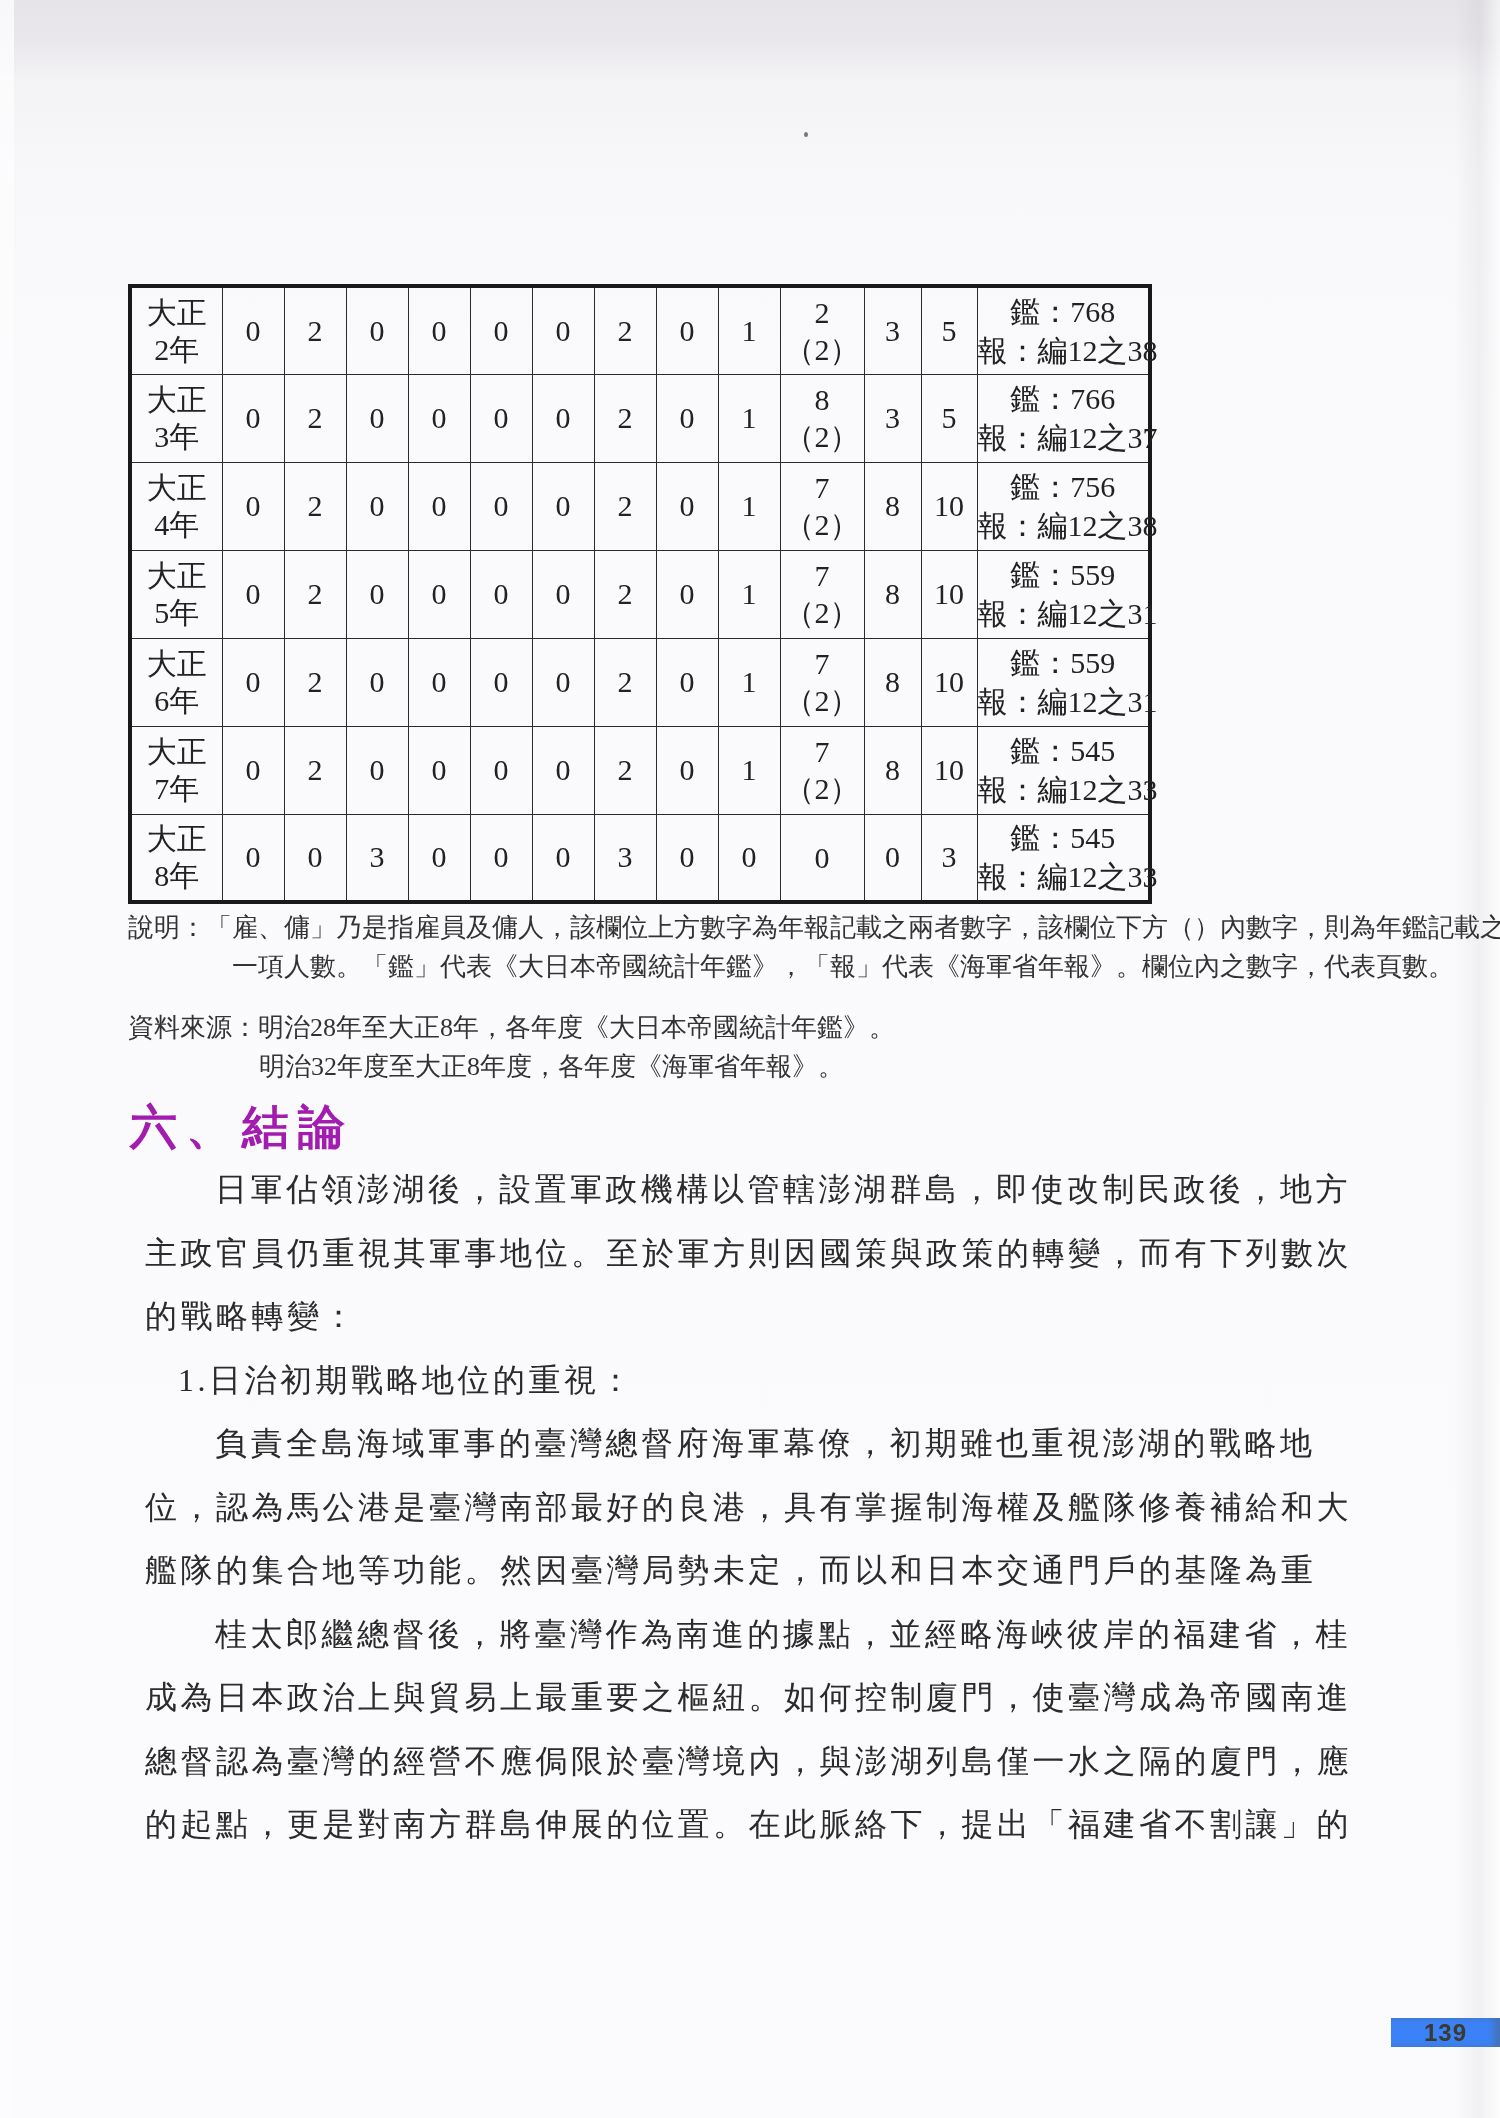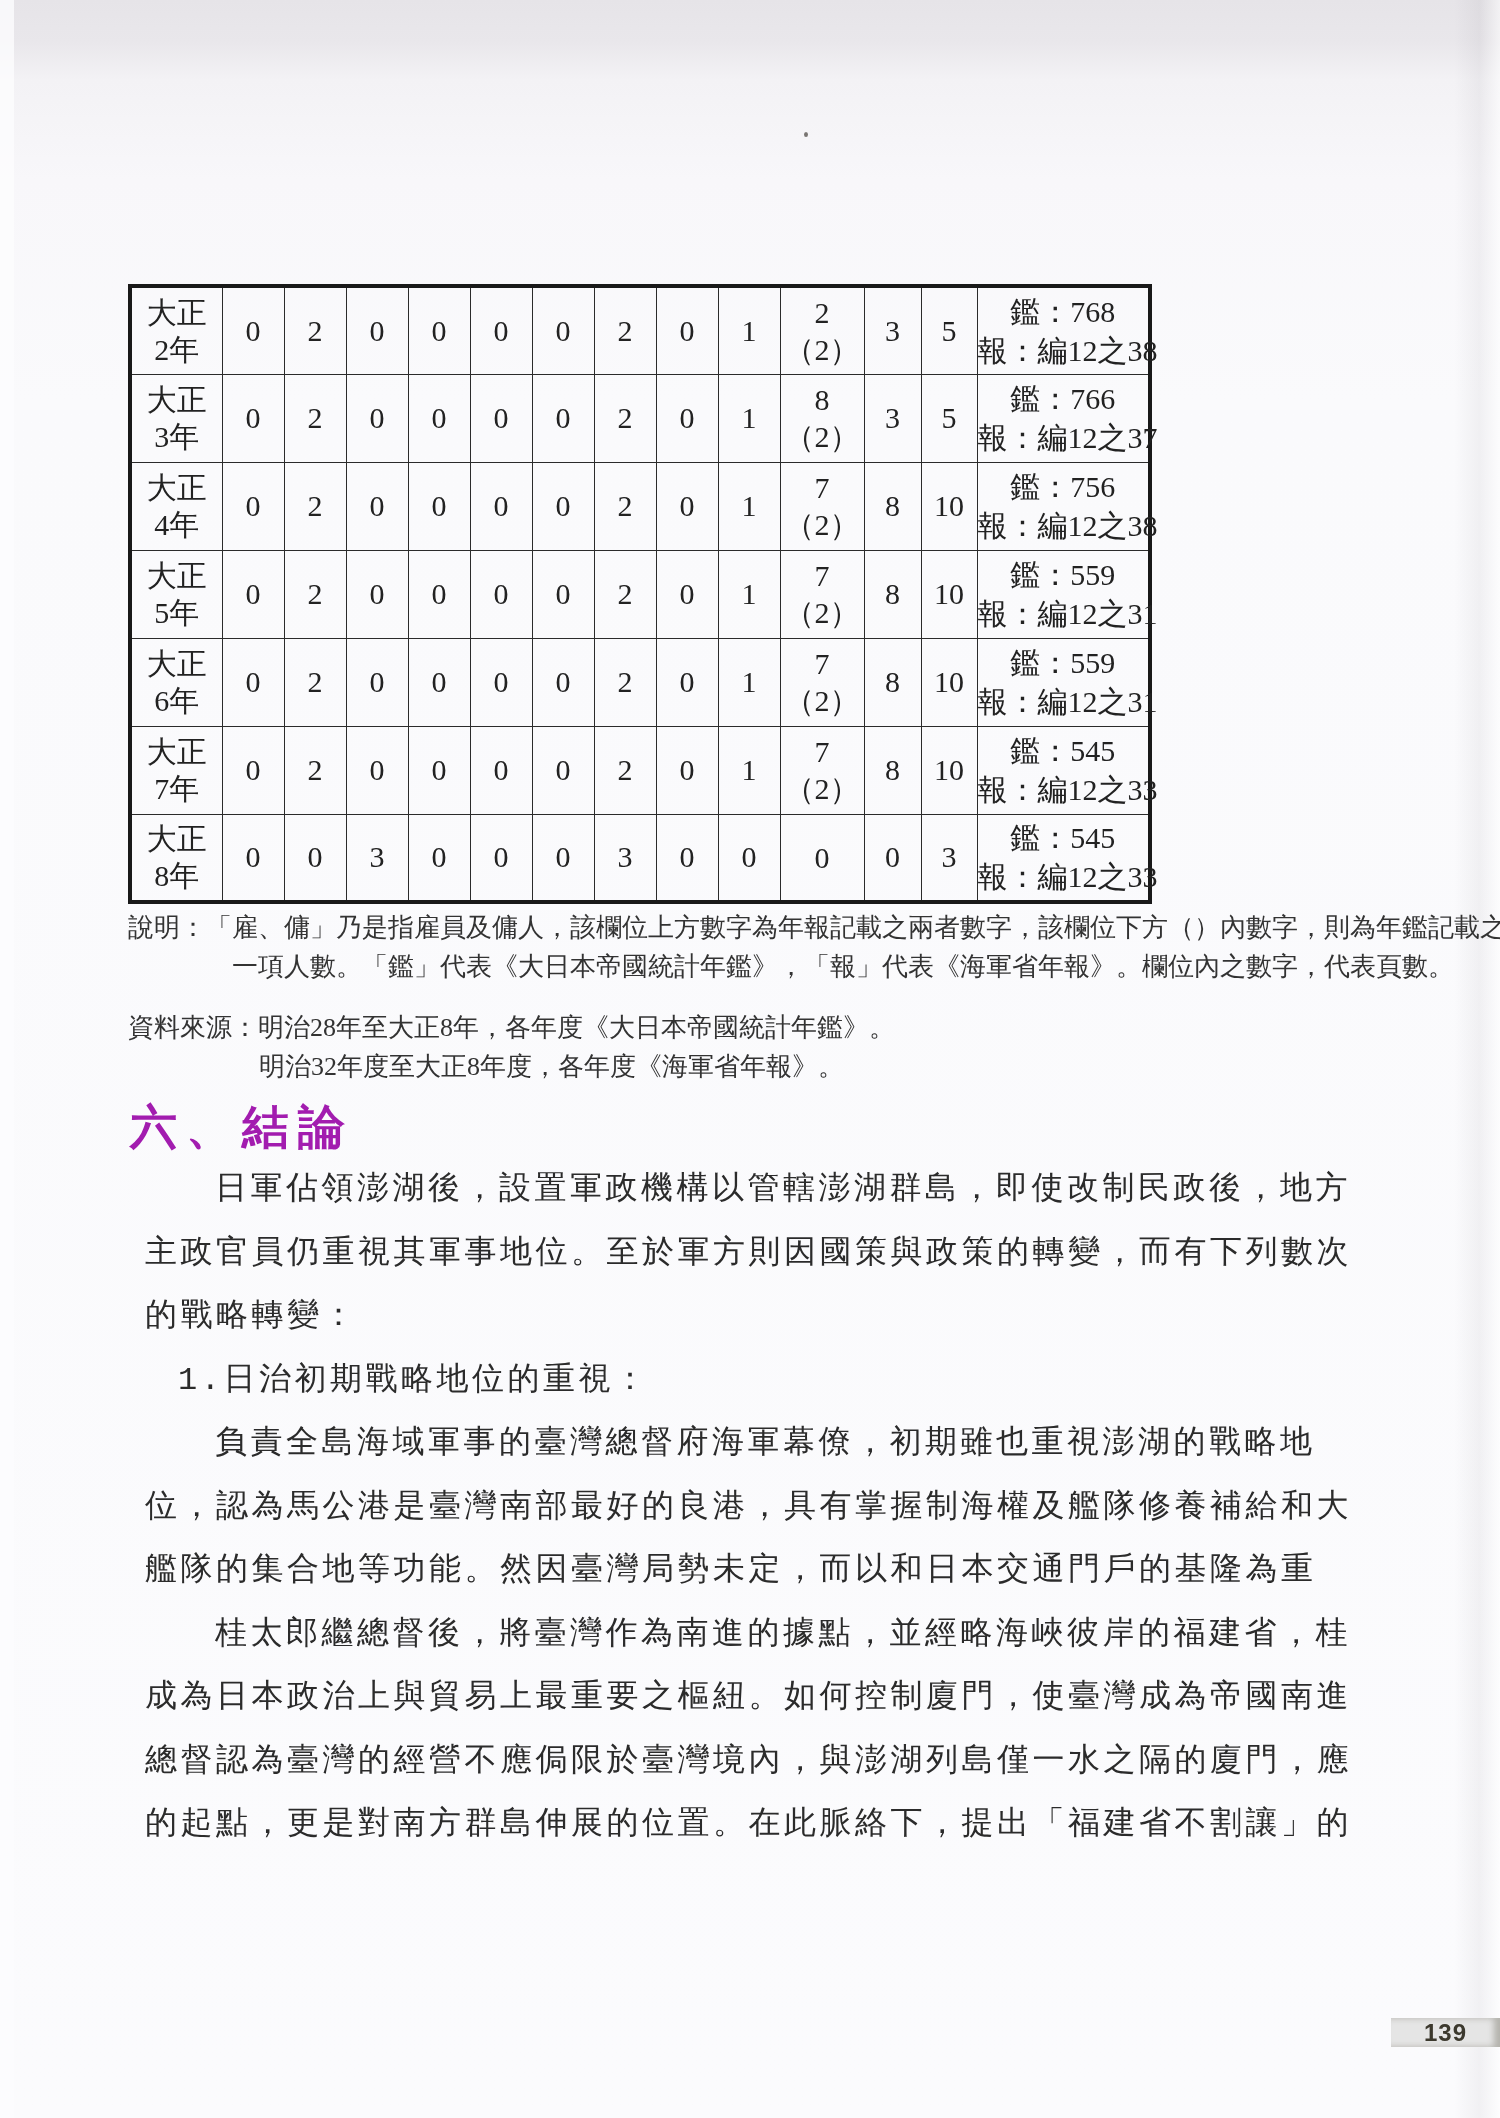--- a/index.html
+++ b/index.html
@@ -37,32 +37,32 @@
   .note-line.hang{padding-left:104px;}
   .note-line.srcgap{margin-top:22px;}
   .note-line.srchang{padding-left:131px;}
 
   
   .heading{
     position:absolute;left:130px;top:1096px;margin:0;
     font-family:"Liberation Sans",sans-serif;font-weight:bold;
     font-size:47px;letter-spacing:9px;color:#a21caf;
   }
-  .body-text{position:absolute;left:145px;top:1158px;width:1225px;font-family:Liberation Mono, monospace;}
+  .body-text{position:absolute;left:145px;top:1158px;width:1225px;}
   .body-text .line{
     height:63.5px;line-height:63.5px;font-size:32px;letter-spacing:3.5px;
     color:#2b2b2b;white-space:nowrap;
   }
   .body-text .line.i2{padding-left:70px;}
   .body-text .line.i1{padding-left:33px;}
 
   
   .page-badge{
     position:absolute;left:1391px;top:2018px;width:109px;height:29px;
-    background:#e5e5e5;display:flex;align-items:center;justify-content:center;
+    background:#3b82f6;display:flex;align-items:center;justify-content:center;
     box-shadow:inset -6px 0 6px rgba(90,85,70,.35);
   }
   .page-badge span{
     font-family:"Liberation Sans",sans-serif;font-size:24px;font-weight:bold;
     color:#3c392e;letter-spacing:1px;
   }
 </style>
 </head>
 <body>
 

